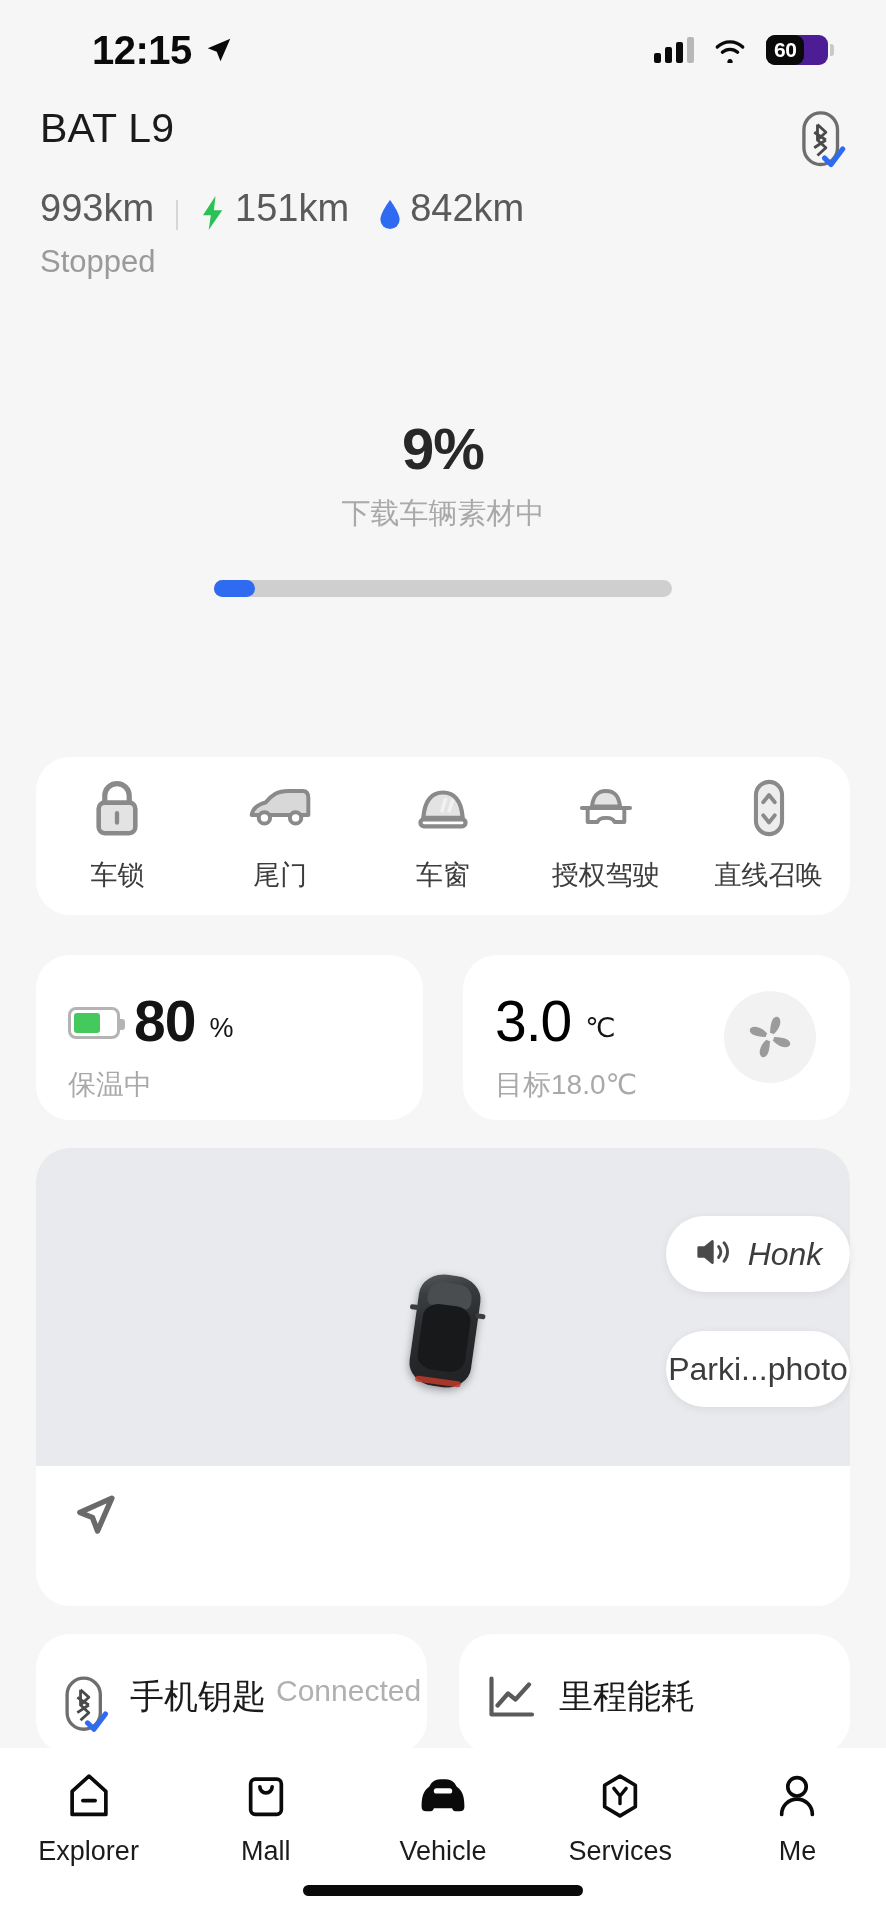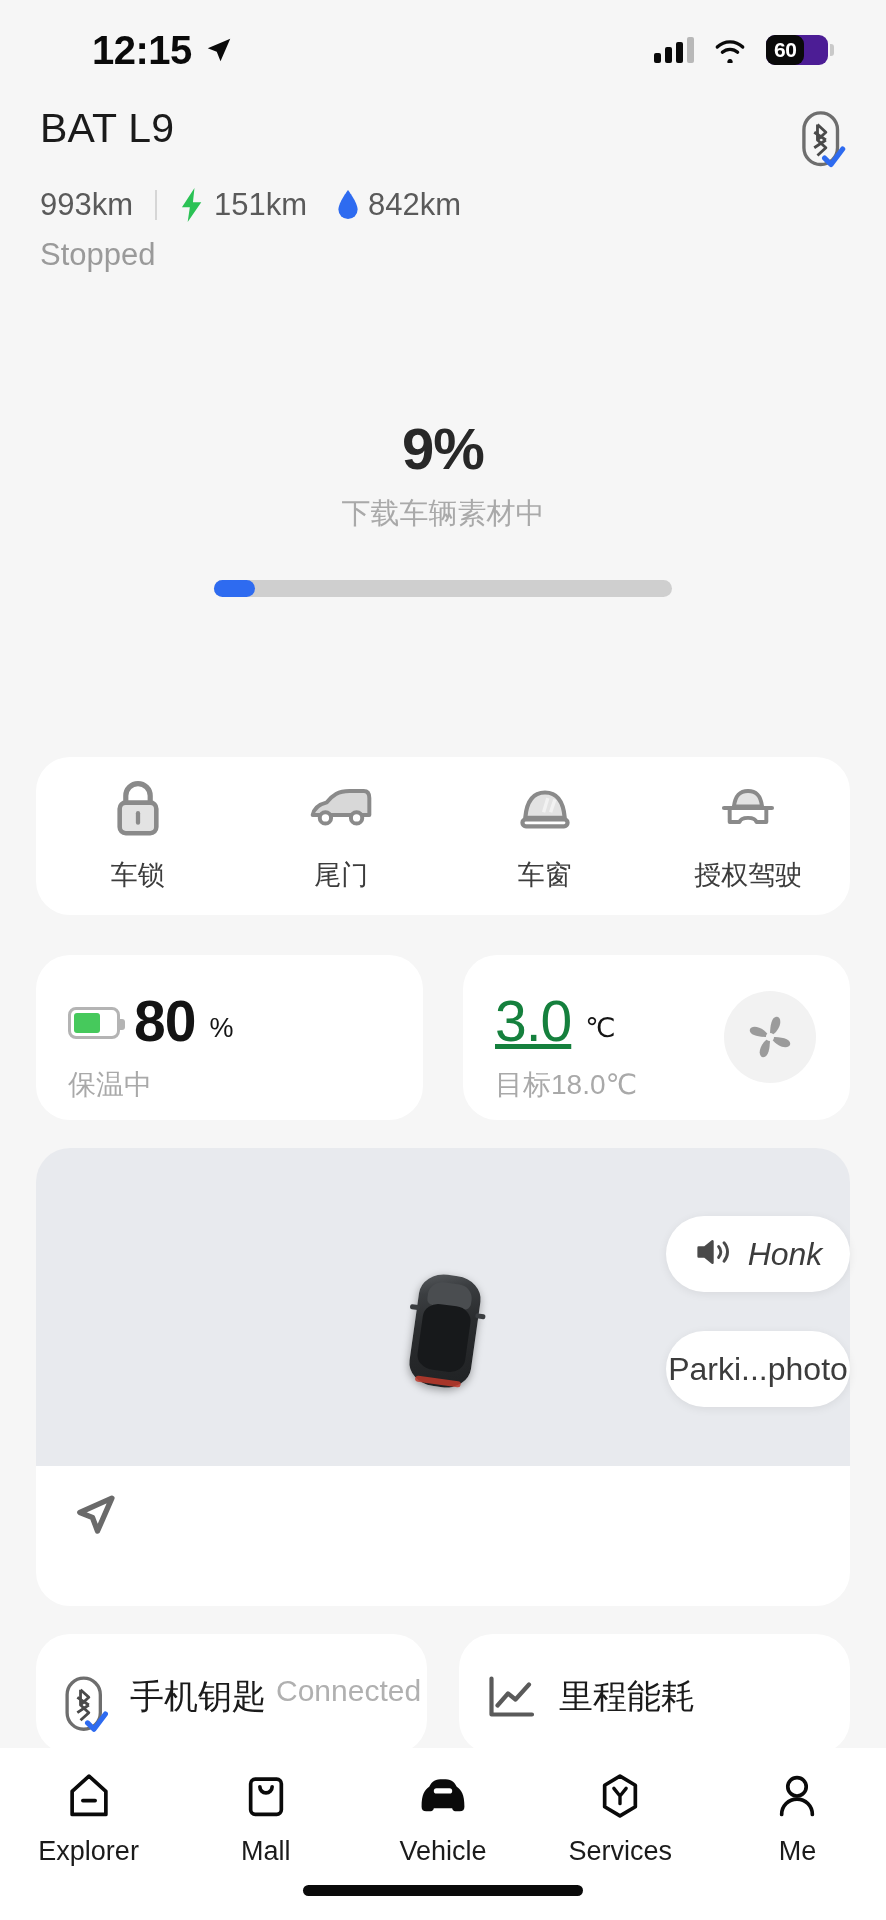--- a/index.html
+++ b/index.html
@@ -35,21 +35,21 @@
              padding-left:8px; letter-spacing:-0.5px; }
   .batt-cap{ position:absolute; right:-6px; top:9px; width:4px; height:12px;
              background:#C9C9C9; border-radius:0 3px 3px 0; }
 
   
   .header{ position:absolute; top:105px; left:0; right:0; padding:0 40px; }
   .hdr-top{ display:flex; align-items:flex-start; justify-content:space-between; }
   .car-name{ font-size:41px; color:#1B1B1B; font-weight:400; letter-spacing:0.2px;
              line-height:1.15; }
   .fob{ width:48px; height:62px; position:relative; flex:none; margin-top:4px; }
-  .meta{ display:flex; align-items:center; margin-top:16px; font-size:31px; color:#5A5A5A; }
+  .meta{ display:flex; align-items:flex-end; margin-top:16px; font-size:38px; color:#5A5A5A; }
   .meta .val{ color:#5A5A5A; }
   .divider{ width:2px; height:30px; background:#D6D6D6; margin:0 22px; }
   .bolt{ margin-right:9px; display:inline-flex; }
   .drop{ margin:0 9px 0 30px; display:inline-flex; }
   .state{ margin-top:14px; font-size:31px; color:#9A9A9A; }
 
   
   .progress-wrap{ position:absolute; top:415px; left:0; right:0; text-align:center; }
   .pct{ font-size:58px; font-weight:700; color:#282828; letter-spacing:-1px; }
   .pct-label{ margin-top:12px; font-size:29px; color:#A9A9A9; }
@@ -67,21 +67,21 @@
   .row2{ position:absolute; top:955px; left:36px; right:36px; height:165px; display:flex; gap:40px; }
   .halfcard{ flex:1; position:relative; padding:38px 0 0 32px; }
   .stat-line{ display:flex; align-items:flex-end; gap:14px; }
   .mini-batt{ width:52px; height:32px; border:3px solid #B4B4B4; border-radius:8px;
               position:relative; margin-bottom:11px; flex:none; }
   .mini-batt-fill{ position:absolute; left:3px; top:3px; bottom:3px; width:26px;
                    background:#46C95C; border-radius:3px; }
   .mini-batt-cap{ position:absolute; right:-8px; top:9px; width:5px; height:11px;
                   background:#B4B4B4; border-radius:0 3px 3px 0; }
   .big{ font-size:57px; font-weight:700; color:#141414; letter-spacing:-1px; line-height:1; }
-  .big-thin{ font-size:57px; font-weight:400; color:#15803d; letter-spacing:-1px; line-height:1;text-decoration:underline; }
+  .big-thin{ font-size:57px; font-weight:400; color:#000000; letter-spacing:-1px; line-height:1; }
   .unit{ font-size:27px; color:#141414; margin-bottom:6px; }
   .sub{ margin-top:16px; font-size:28px; color:#A9A9A9; }
   .fan{ position:absolute; right:34px; top:36px; width:92px; height:92px; border-radius:50%;
         background:#F2F2F2; display:flex; align-items:center; justify-content:center; }
   .maparea{ position:absolute; top:1148px; left:36px; right:36px; height:190px;
             background:#E8EAEE; border-radius:34px 34px 0 0; overflow:hidden; }
   .mapbottom{ position:absolute; top:1338px; left:36px; right:36px; height:128px;
               background:#E8EAEE; }
   .whitepanel{ position:absolute; top:1466px; left:36px; right:36px; height:140px;
                background:#FFFFFF; border-radius:0 0 34px 34px; }
@@ -236,20 +236,30 @@
       <span class="qicon">
         <svg width="62" height="58" viewBox="0 0 44 34">
           <path d="M12 16 C13 8 16 5 22 5 C28 5 31 8 32 16 Z" fill="#E3E3E3" stroke="#8A8A8A" stroke-width="2.8" stroke-linejoin="round"></path>
           <path d="M5 17 H39" stroke="#8A8A8A" stroke-width="3" stroke-linecap="round"></path>
           <path d="M9 17 L9 27 L16 27 C17 23 27 23 28 27 L35 27 L35 17" stroke="#8A8A8A" stroke-width="2.8" fill="none" stroke-linejoin="round"></path>
         </svg>
       </span>
       <span class="qlabel">授权驾驶</span>
     </div>
 
+    <div class="qitem">
+      <span class="qicon">
+        <svg width="42" height="58" viewBox="0 0 28 40">
+          <rect x="5" y="2" width="18" height="36" rx="9" fill="#EDEDED" stroke="#8A8A8A" stroke-width="2.8"></rect>
+          <path d="M10 16 L14 11 L18 16" stroke="#8A8A8A" stroke-width="2.6" fill="none" stroke-linecap="round" stroke-linejoin="round"></path>
+          <path d="M10 25 L14 30 L18 25" stroke="#8A8A8A" stroke-width="2.6" fill="none" stroke-linecap="round" stroke-linejoin="round"></path>
+        </svg>
+      </span>
+      <span class="qlabel">直线召唤</span>
+    </div>
   </div>
 
   <div class="row2">
 
     <div class="card halfcard">
       <div class="stat-line">
         <span class="mini-batt">
           <span class="mini-batt-fill"></span>
           <span class="mini-batt-cap"></span>
         </span>

